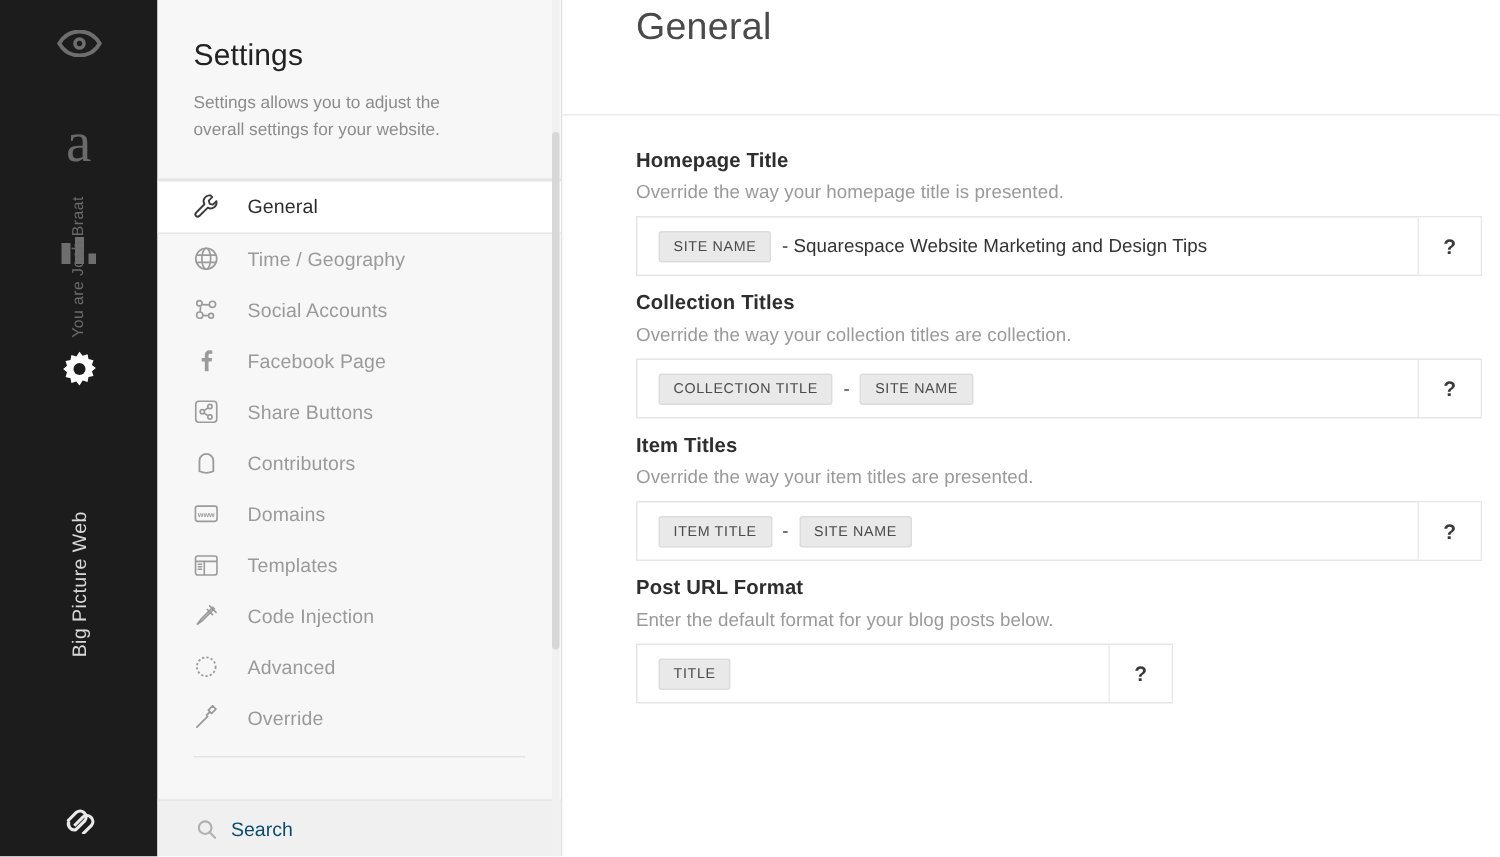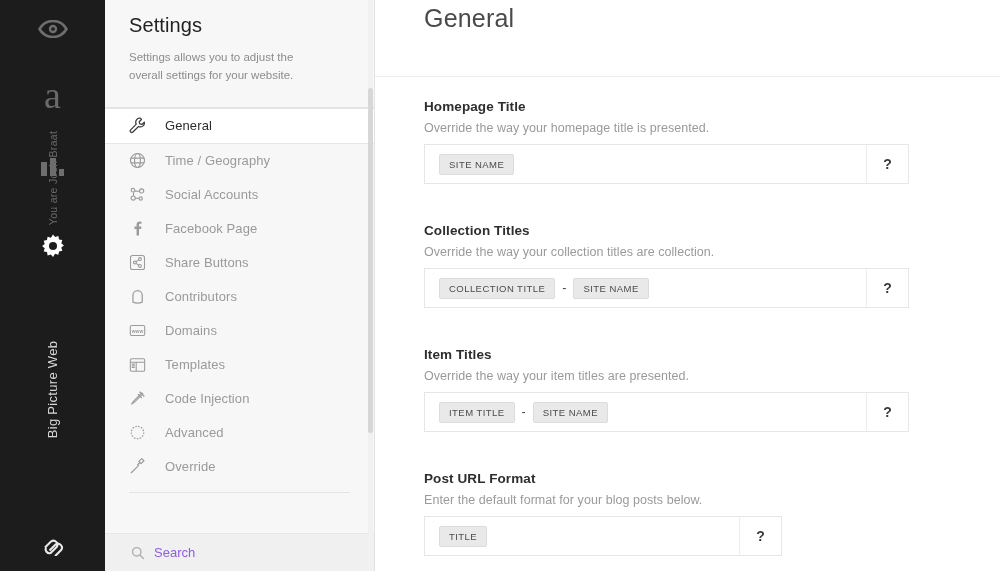--- a/index.html
+++ b/index.html
@@ -58,21 +58,21 @@
 
   
   .panel {
     width: 270px; height: 571px;
     flex: 0 0 270px;
     background: #f7f7f7;
     border-right: 1px solid #e2e2e2;
     position: relative;
     overflow: hidden;
   }
-  .panel-head { padding: 14px 24px 22px 24px; }
+  .panel-head { padding: 26px 24px 22px 24px; }
   .panel-title {
     font-size: 20px; font-weight: 400; color: #222;
     letter-spacing: .1px; margin-bottom: 12px;
   }
   .panel-desc {
     font-size: 11.5px; color: #8c8c8c; line-height: 1.55;
     max-width: 185px;
   }
   .panel-sep { height: 1px; background: #e4e4e4; }
 
@@ -104,21 +104,21 @@
     margin: 8px 24px 0 24px;
   }
   .panel-search {
     position: absolute; left: 0; bottom: 0;
     width: 269px; height: 38px;
     background: #f0f0f0;
     border-top: 1px solid #e6e6e6;
     display: flex; align-items: center; padding-left: 26px;
   }
   .search-ico { color: #b0b0b0; margin-right: 9px; display:flex; }
-  .search-txt { font-size: 13px; color: #8b5cf6; }
+  .search-txt { font-size: 13px; color: #0c4a6e; }
 
   
   .panel-scroll {
     position: absolute; top: 0; right: 1px;
     width: 5px; height: 571px;
     background: #f1f1f1;
   }
   .panel-scroll-thumb {
     position: absolute; top: 88px; left: 0;
     width: 5px; height: 345px;
@@ -134,32 +134,32 @@
     height: 77px; border-bottom: 1px solid #ececec;
     display: flex; align-items: flex-start;
     padding: 4px 0 0 49px;
   }
   .main-title {
     font-size: 25px; font-weight: 300; color: #4a4a4a;
     letter-spacing: .2px;
   }
   .main-body { padding: 22px 0 0 49px; }
 
-  .field { margin-bottom: 39px; }
+  .field { margin-bottom: 10px; }
   .field-label {
     font-size: 13.5px; font-weight: bold; color: #2e2e2e;
     margin-bottom: 7px; letter-spacing: .1px;
   }
   .field-desc {
     font-size: 12.5px; color: #9a9a9a; margin-bottom: 9px;
     letter-spacing: .05px;
   }
   .field-input {
     display: flex; align-items: stretch;
-    width: 485px; height: 40px;
+    width: 564px; height: 40px;
     border: 1px solid #e6e6e6; background: #fff;
   }
   .field-input.narrow { width: 358px; }
   .input-area {
     flex: 1 1 auto; display: flex; align-items: center;
     padding-left: 14px; gap: 7px; overflow: hidden;
   }
   .token {
     display: inline-flex; align-items: center;
     height: 21px; padding: 0 9px;
@@ -375,20 +375,21 @@
     </div>
 
     <div class="main-body">
 
       <div class="field">
         <div class="field-label">Homepage Title</div>
         <div class="field-desc">Override the way your homepage title is presented.</div>
         <div class="field-input">
           <div class="input-area">
             <span class="token">SITE NAME</span>
+            <span class="plain">- Squarespace Website Marketing and Design Tips</span>
           </div>
           <div class="help-btn">?</div>
         </div>
       </div>
 
       <div class="field">
         <div class="field-label">Collection Titles</div>
         <div class="field-desc">Override the way your collection titles are collection.</div>
         <div class="field-input">
           <div class="input-area">

